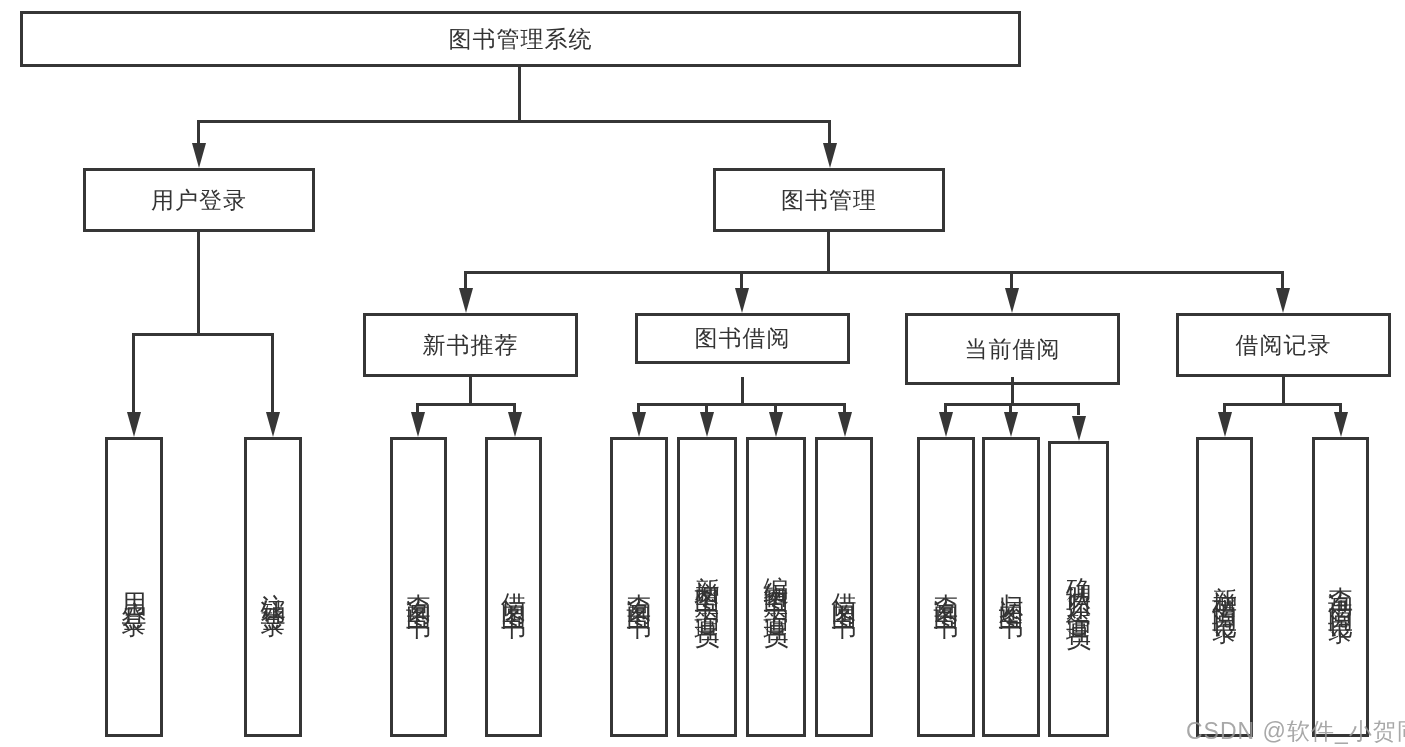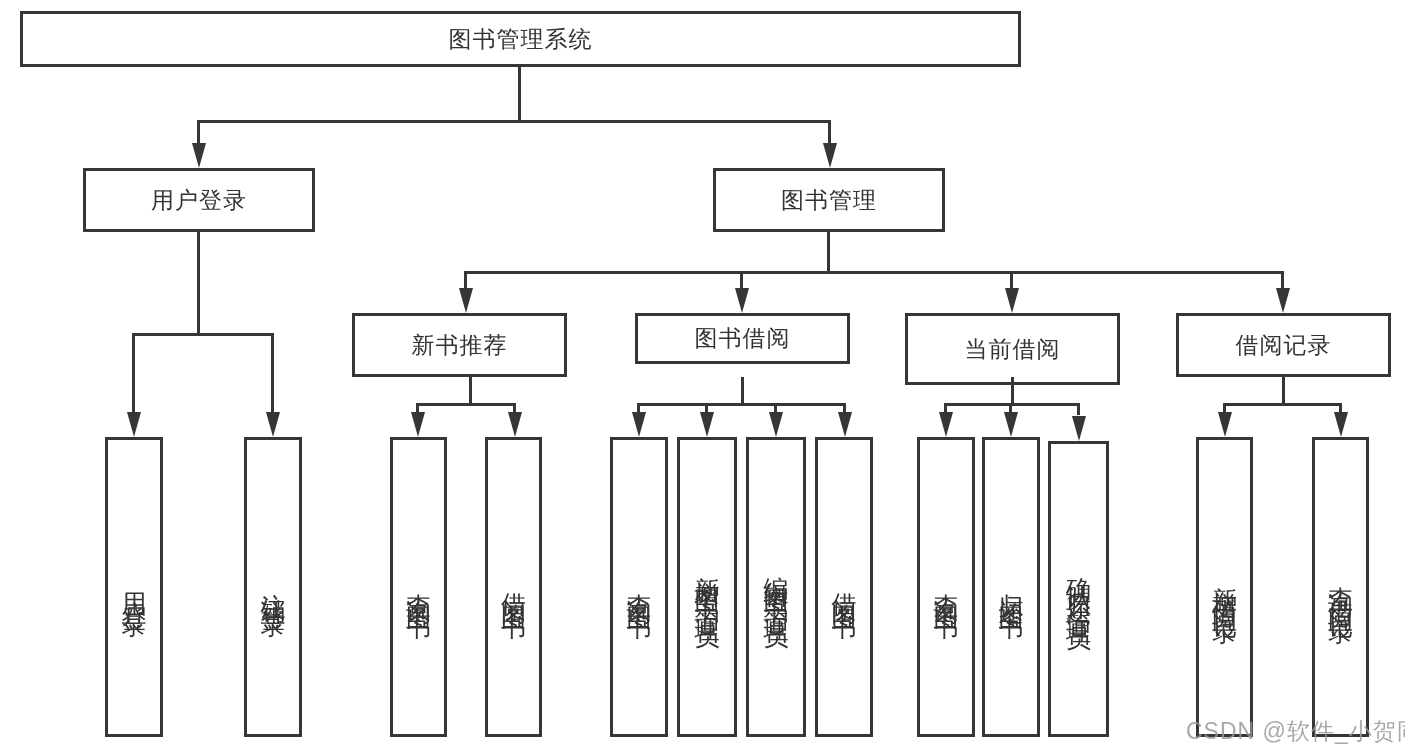--- a/index.html
+++ b/index.html
@@ -69,21 +69,21 @@
     <span class="lbl">图书管理系统</span>
   </div>
 
   <div class="box h" style="left:83px;top:168px;width:232px;height:64px">
     <span class="lbl">用户登录</span>
   </div>
   <div class="box h" style="left:713px;top:168px;width:232px;height:64px">
     <span class="lbl">图书管理</span>
   </div>
 
-  <div class="box h" style="left:352px;top:313px;width:215px;height:64px">
+  <div class="box h" style="left:363px;top:313px;width:215px;height:64px">
     <span class="lbl">新书推荐</span>
   </div>
   <div class="box h" style="left:635px;top:313px;width:215px;height:51px">
     <span class="lbl">图书借阅</span>
   </div>
   <div class="box h" style="left:905px;top:313px;width:215px;height:72px">
     <span class="lbl">当前借阅</span>
   </div>
   <div class="box h" style="left:1176px;top:313px;width:215px;height:64px">
     <span class="lbl">借阅记录</span>

